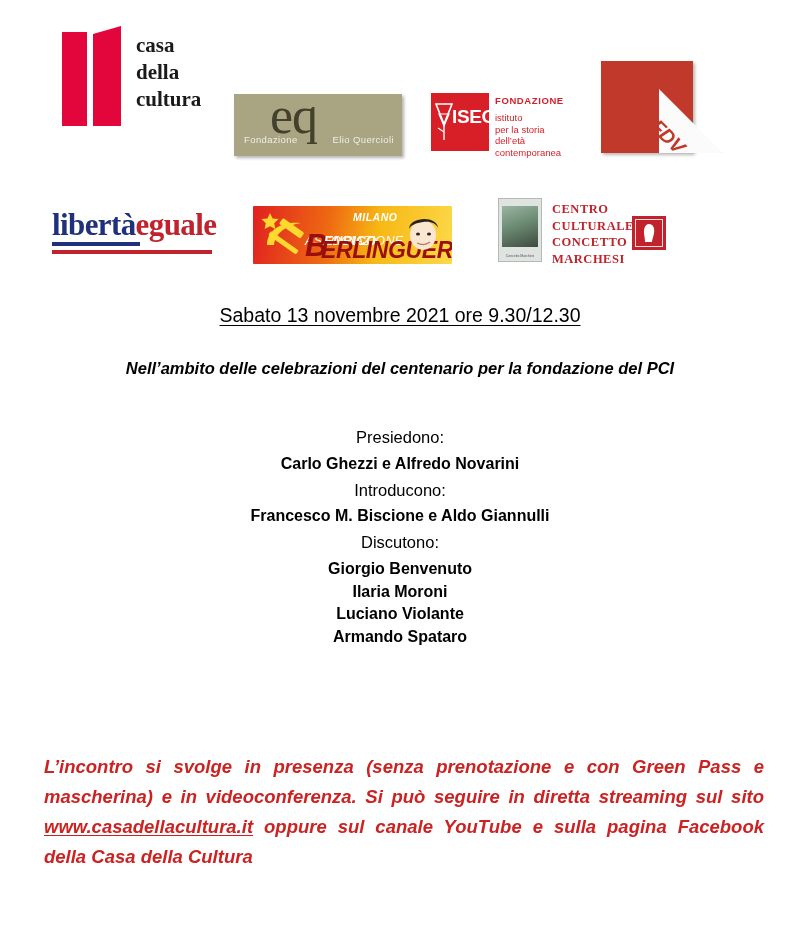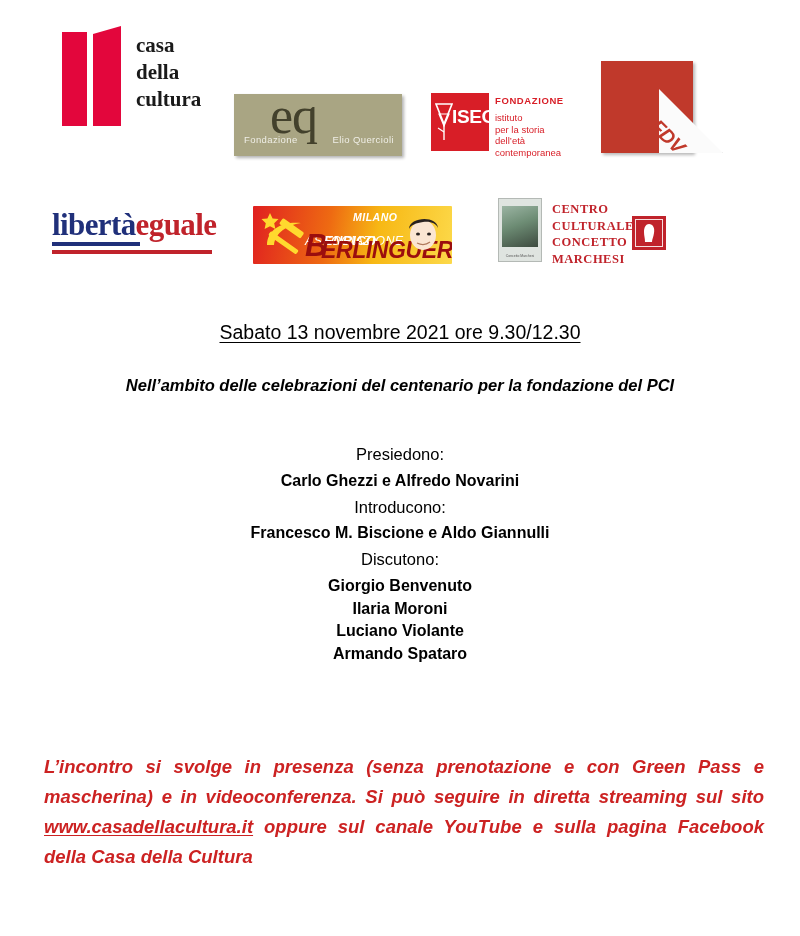--- a/index.html
+++ b/index.html
@@ -380,21 +380,21 @@
   .mar-stamp-inner {
     width: 26px;
     height: 26px;
     border: 1px solid rgba(255,255,255,0.85);
     position: relative;
   }
 
   
   .main-text {
     position: absolute;
-    top: 309px;
+    top: 292px;
     left: 0;
     width: 800px;
     text-align: center;
   }
   .line-date {
     font-size: 19.5px;
     color: #000;
     text-decoration: underline;
     text-underline-offset: 3px;
     margin-top: 12px;

